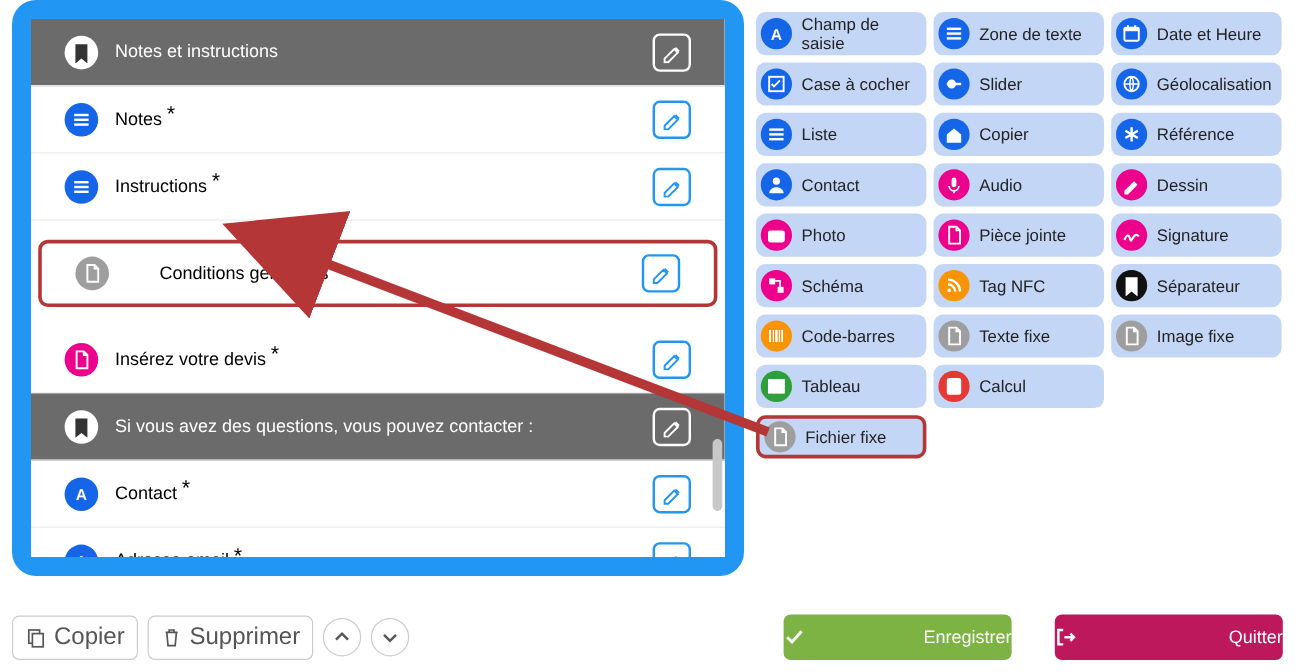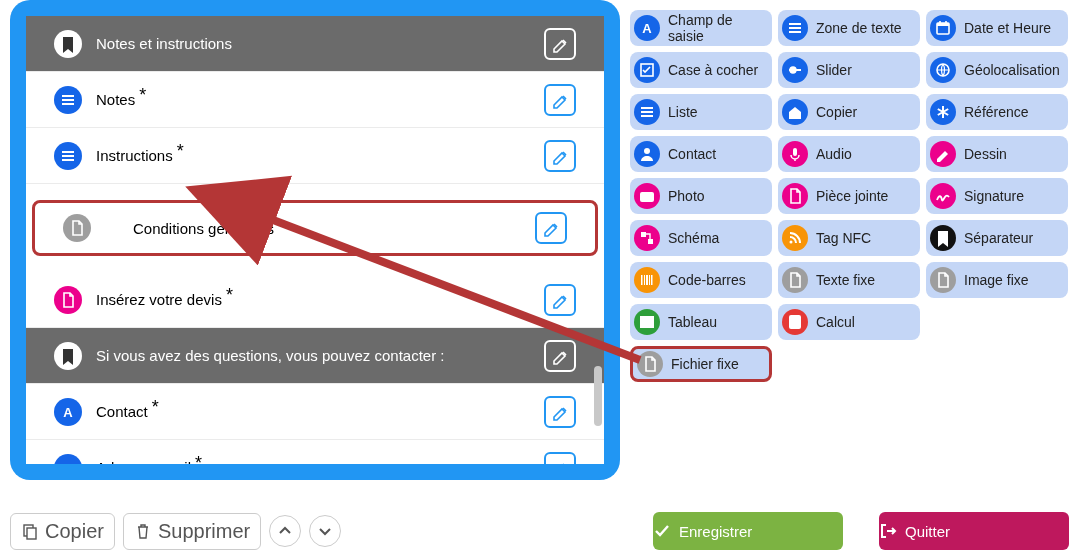--- a/index.html
+++ b/index.html
@@ -30,21 +30,21 @@
 .palette { position: absolute; left: 630px; top: 10px; width: 440px; display: flex; flex-wrap: wrap; gap: 6px 6px; align-content: flex-start; }
 .pal-col { display: flex; flex-direction: column; gap: 6px; width: 142px; }
 .pal-item { display: flex; align-items: center; height: 36px; background: #c4d6f6; border-radius: 8px; padding: 0 8px 0 4px; cursor: pointer; gap: 8px; color: #222; }
 .pal-item .icon-circle { width: 26px; height: 26px; border-radius: 50%; display: flex; align-items: center; justify-content: center; flex: none; font-size: 14px; }
 .pal-item .pal-label { font-size: 14px; }
 
 .bottom-bar { position: absolute; left: 10px; bottom: 10px; width: 1059px; display: flex; align-items: center; gap: 8px; }
 .small-btn { border: 1px solid #ccc; background: #fff; border-radius: 6px; padding: 6px 10px; display: flex; align-items: center; gap: 6px; cursor: pointer; color: #555; font-size: 20px; }
 .circ-btn { width: 32px; height: 32px; border: 1px solid #ccc; border-radius: 50%; background: #fff; display: flex; align-items: center; justify-content: center; cursor: pointer; color: #555; }
 .spacer { flex: 1; }
-.big-btn { width: 190px; height: 38px; border-radius: 6px; display: flex; align-items: center; justify-content: flex-start; gap: 8px; color: #fff; cursor: pointer; font-size: 15px; }
+.big-btn { width: 190px; height: 38px; border-radius: 6px; display: flex; align-items: center; justify-content: space-between; gap: 8px; color: #fff; cursor: pointer; font-size: 15px; }
 .btn-green { background: #7cb342; }
 .btn-orange { background: #be185d; }
 
 svg { display: block; }
 
 .arrow-overlay { position: absolute; left: 0; top: 0; pointer-events: none; }
 
 .scrollbar-fake { position: absolute; right: 2px; top: 350px; width: 8px; height: 60px; background: #c8c8c8; border-radius: 4px; }
 </style>
 </head>

